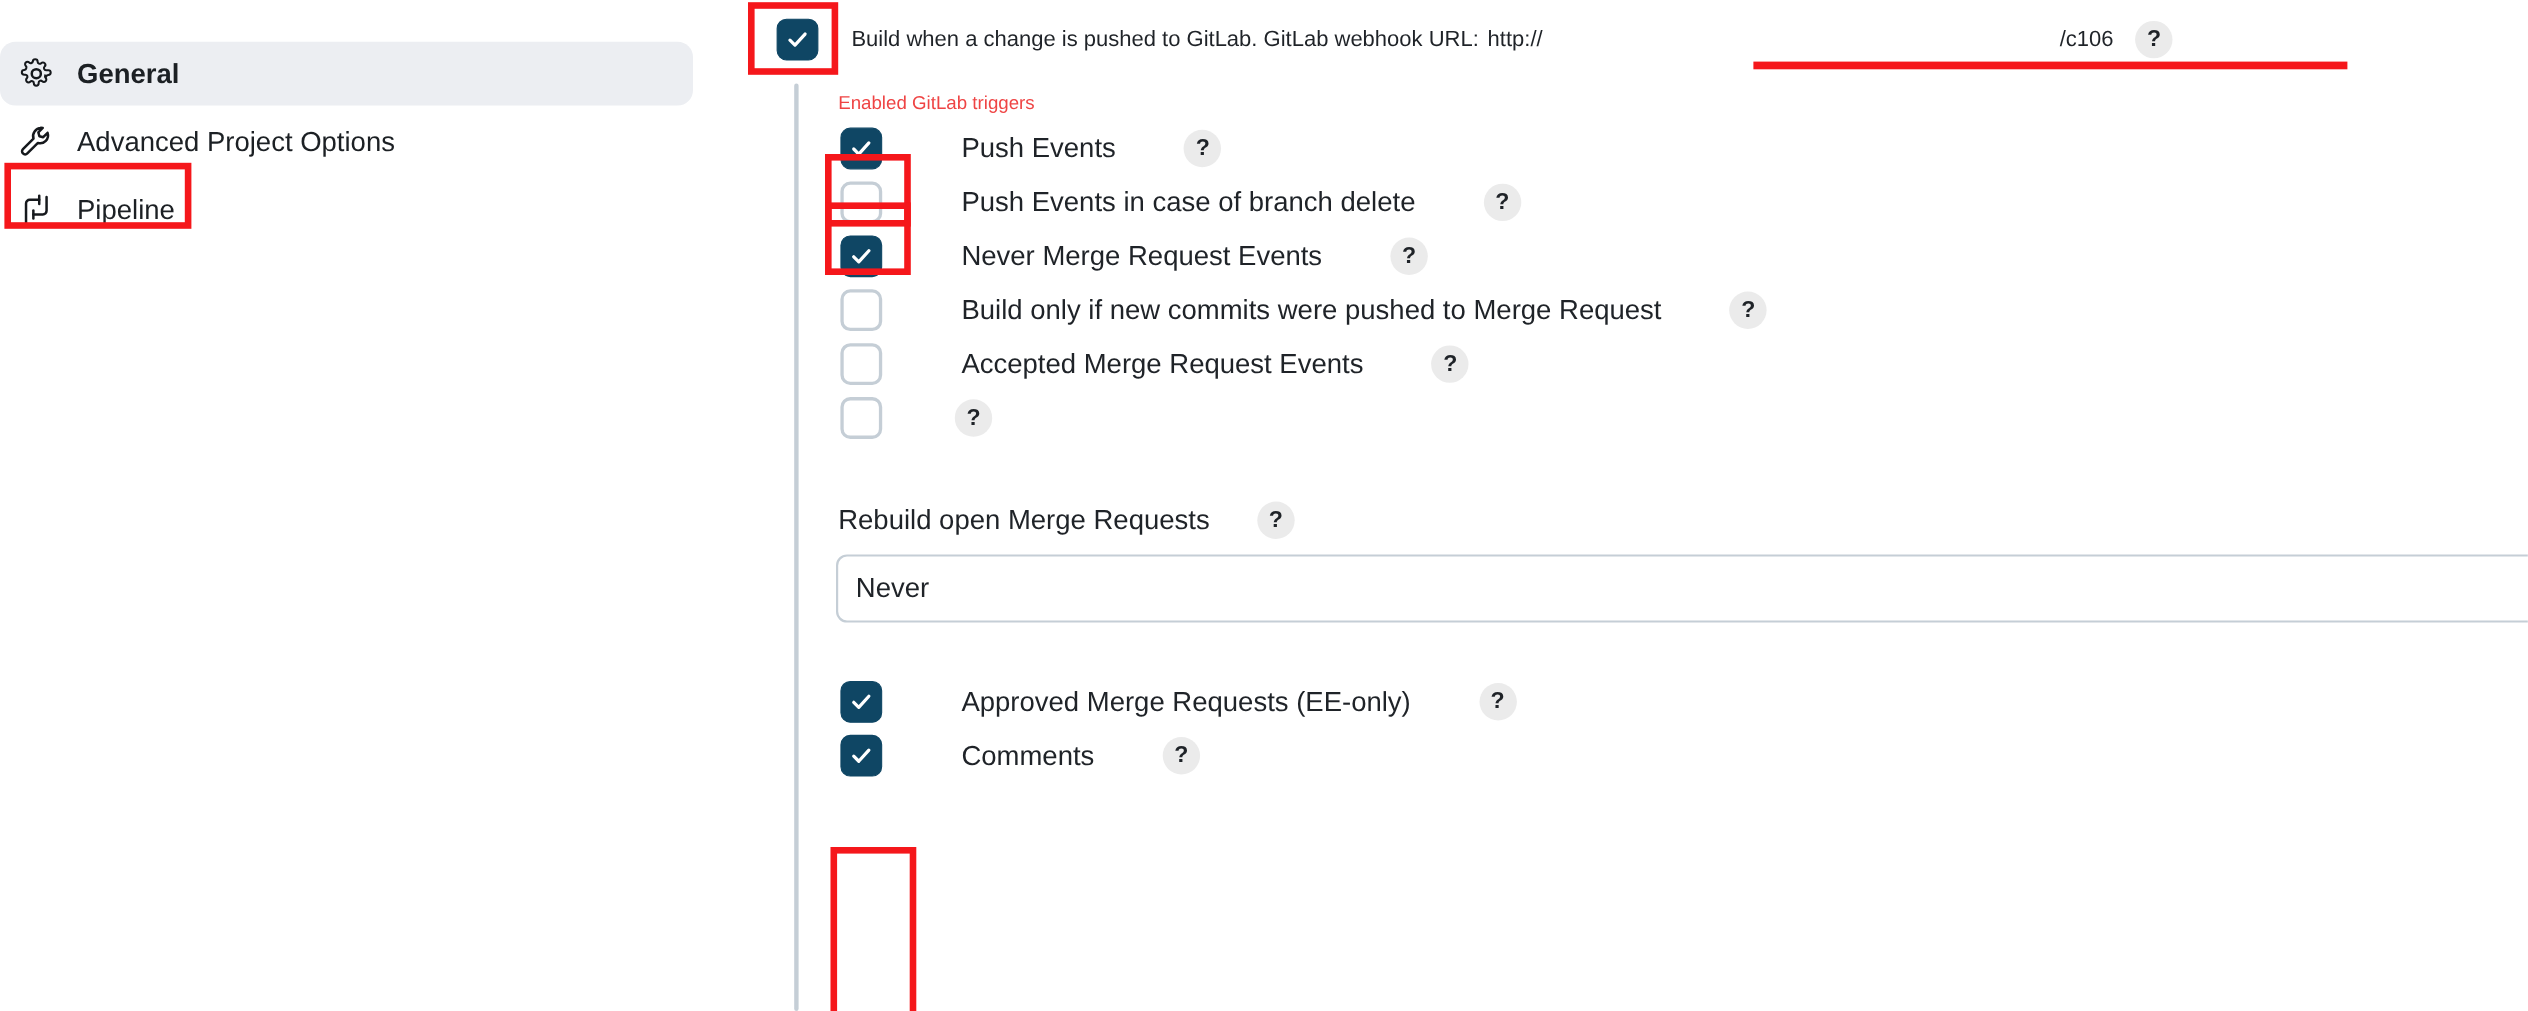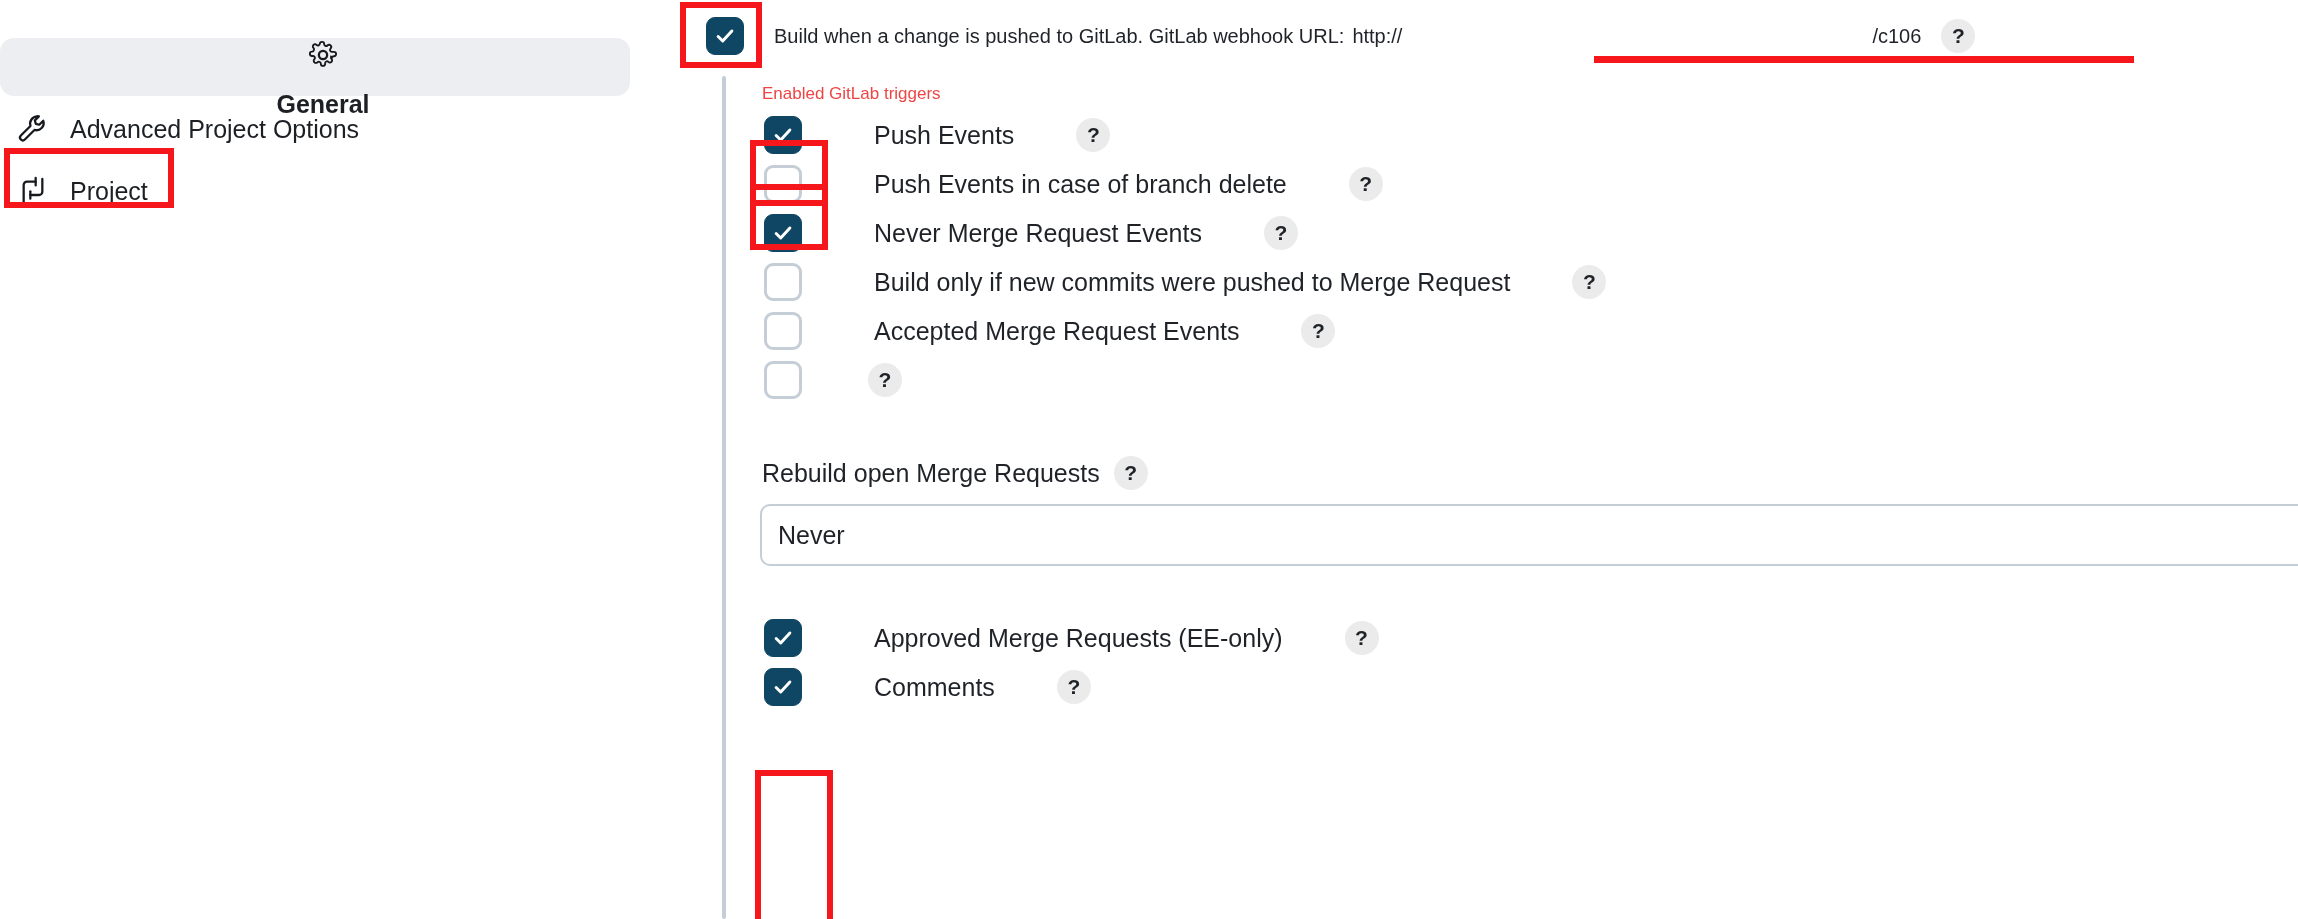--- a/index.html
+++ b/index.html
@@ -52,21 +52,20 @@
     margin: 0 0 4px 0;
     border-radius: 14px;
     width: 630px;
     box-sizing: border-box;
     cursor: pointer;
     color: #1c2024;
   }
   .nav-item.active {
     background: #eceef2;
     font-weight: 700;
-    flex-direction: column;
   }
   .nav-icon {
     width: 34px;
     height: 34px;
     flex: 0 0 34px;
     display: flex;
     align-items: center;
     justify-content: center;
     color: #16191d;
   }
@@ -197,20 +196,21 @@
     font-family: "Liberation Sans", sans-serif;
   }
   .help.top-help { margin-left: 20px; }
 
   .field-block { margin-top: 52px; }
   .field-label-row {
     display: flex;
     align-items: center;
     padding-left: 2px;
     margin-bottom: 14px;
+    gap: 29px;
   }
   .field-label {
     font-size: 25px;
     color: #1f2328;
     line-height: 1;
   }
   .select-box {
     height: 62px;
     border: 2px solid #c5ced6;
     border-radius: 10px;
@@ -273,21 +273,21 @@
 
       <div class="nav-item">
         <span class="nav-icon">
           <svg width="32" height="32" viewBox="0 0 24 24" fill="none" stroke="#16191d" stroke-width="1.7" stroke-linecap="round" stroke-linejoin="round">
             <path d="M5 21V7.5A2.5 2.5 0 0 1 7.5 5H14"></path>
             <path d="M19 3v9.5A2.5 2.5 0 0 1 16.5 15H10"></path>
             <path d="M14 2.2 14 7.8"></path>
             <path d="M10 12.2 10 17.8"></path>
           </svg>
         </span>
-        <span class="nav-label">Project</span>
+        <span class="nav-label">Pipeline</span>
       </div>
 
     </nav>
   </aside>
 
   <section class="main">
 
     <div class="top-row">
       <span class="cb-wrap">
         <span class="checkbox on">

